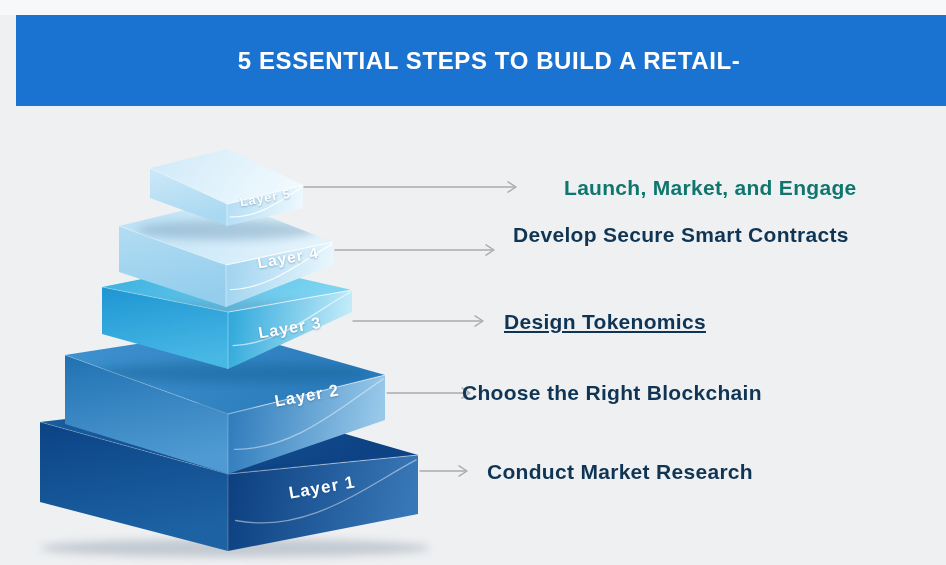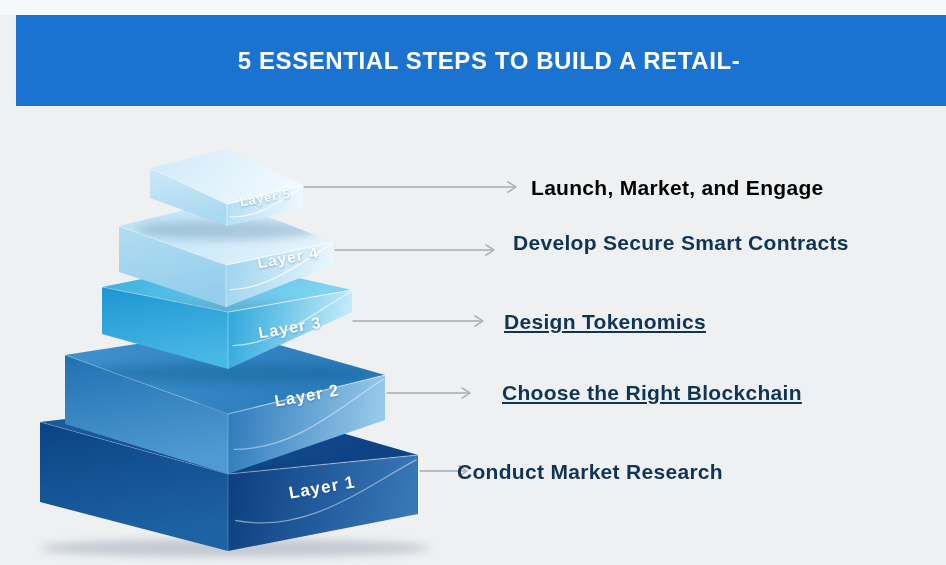--- a/index.html
+++ b/index.html
@@ -200,19 +200,19 @@
         <line x1="387" y1="393" x2="468" y2="393" stroke="#a9abad" stroke-width="1.4" stroke-linecap="round"></line>
         <polyline points="462,387.8 470,393 462,398.2" fill="none" stroke="#a9abad" stroke-width="1.4" stroke-linecap="round" stroke-linejoin="round"></polyline>
       </g>
       <g>
         <line x1="420" y1="471" x2="465" y2="471" stroke="#a9abad" stroke-width="1.4" stroke-linecap="round"></line>
         <polyline points="459,465.8 467,471 459,476.2" fill="none" stroke="#a9abad" stroke-width="1.4" stroke-linecap="round" stroke-linejoin="round"></polyline>
       </g>
     </svg>
 
   <div>
-    <div class="step-label" style="left: 531px; top: 173px; color: #000000;">Launch, Market, and Engage</div>
-    <div class="step-label" style="left: 513px; top: 228px; color: rgb(15, 52, 84);">Develop Secure Smart Contracts</div>
+    <div class="step-label" style="left: 564px; top: 173px; color: #0f766e;">Launch, Market, and Engage</div>
+    <div class="step-label" style="left: 513px; top: 220px; color: rgb(15, 52, 84);">Develop Secure Smart Contracts</div>
     <div class="step-label" style="left: 504px; top: 307px; color: rgb(15, 52, 84); text-decoration: underline;">Design Tokenomics</div>
-    <div class="step-label" style="left: 502px; top: 378px; color: rgb(15, 52, 84); text-decoration: underline;">Choose the Right Blockchain</div>
-    <div class="step-label" style="left: 457px; top: 457px; color: rgb(15, 52, 84);">Conduct Market Research</div>
+    <div class="step-label" style="left: 462px; top: 378px; color: rgb(15, 52, 84);">Choose the Right Blockchain</div>
+    <div class="step-label" style="left: 487px; top: 457px; color: rgb(15, 52, 84);">Conduct Market Research</div>
   </div>
 </div>
 
 </body></html>

